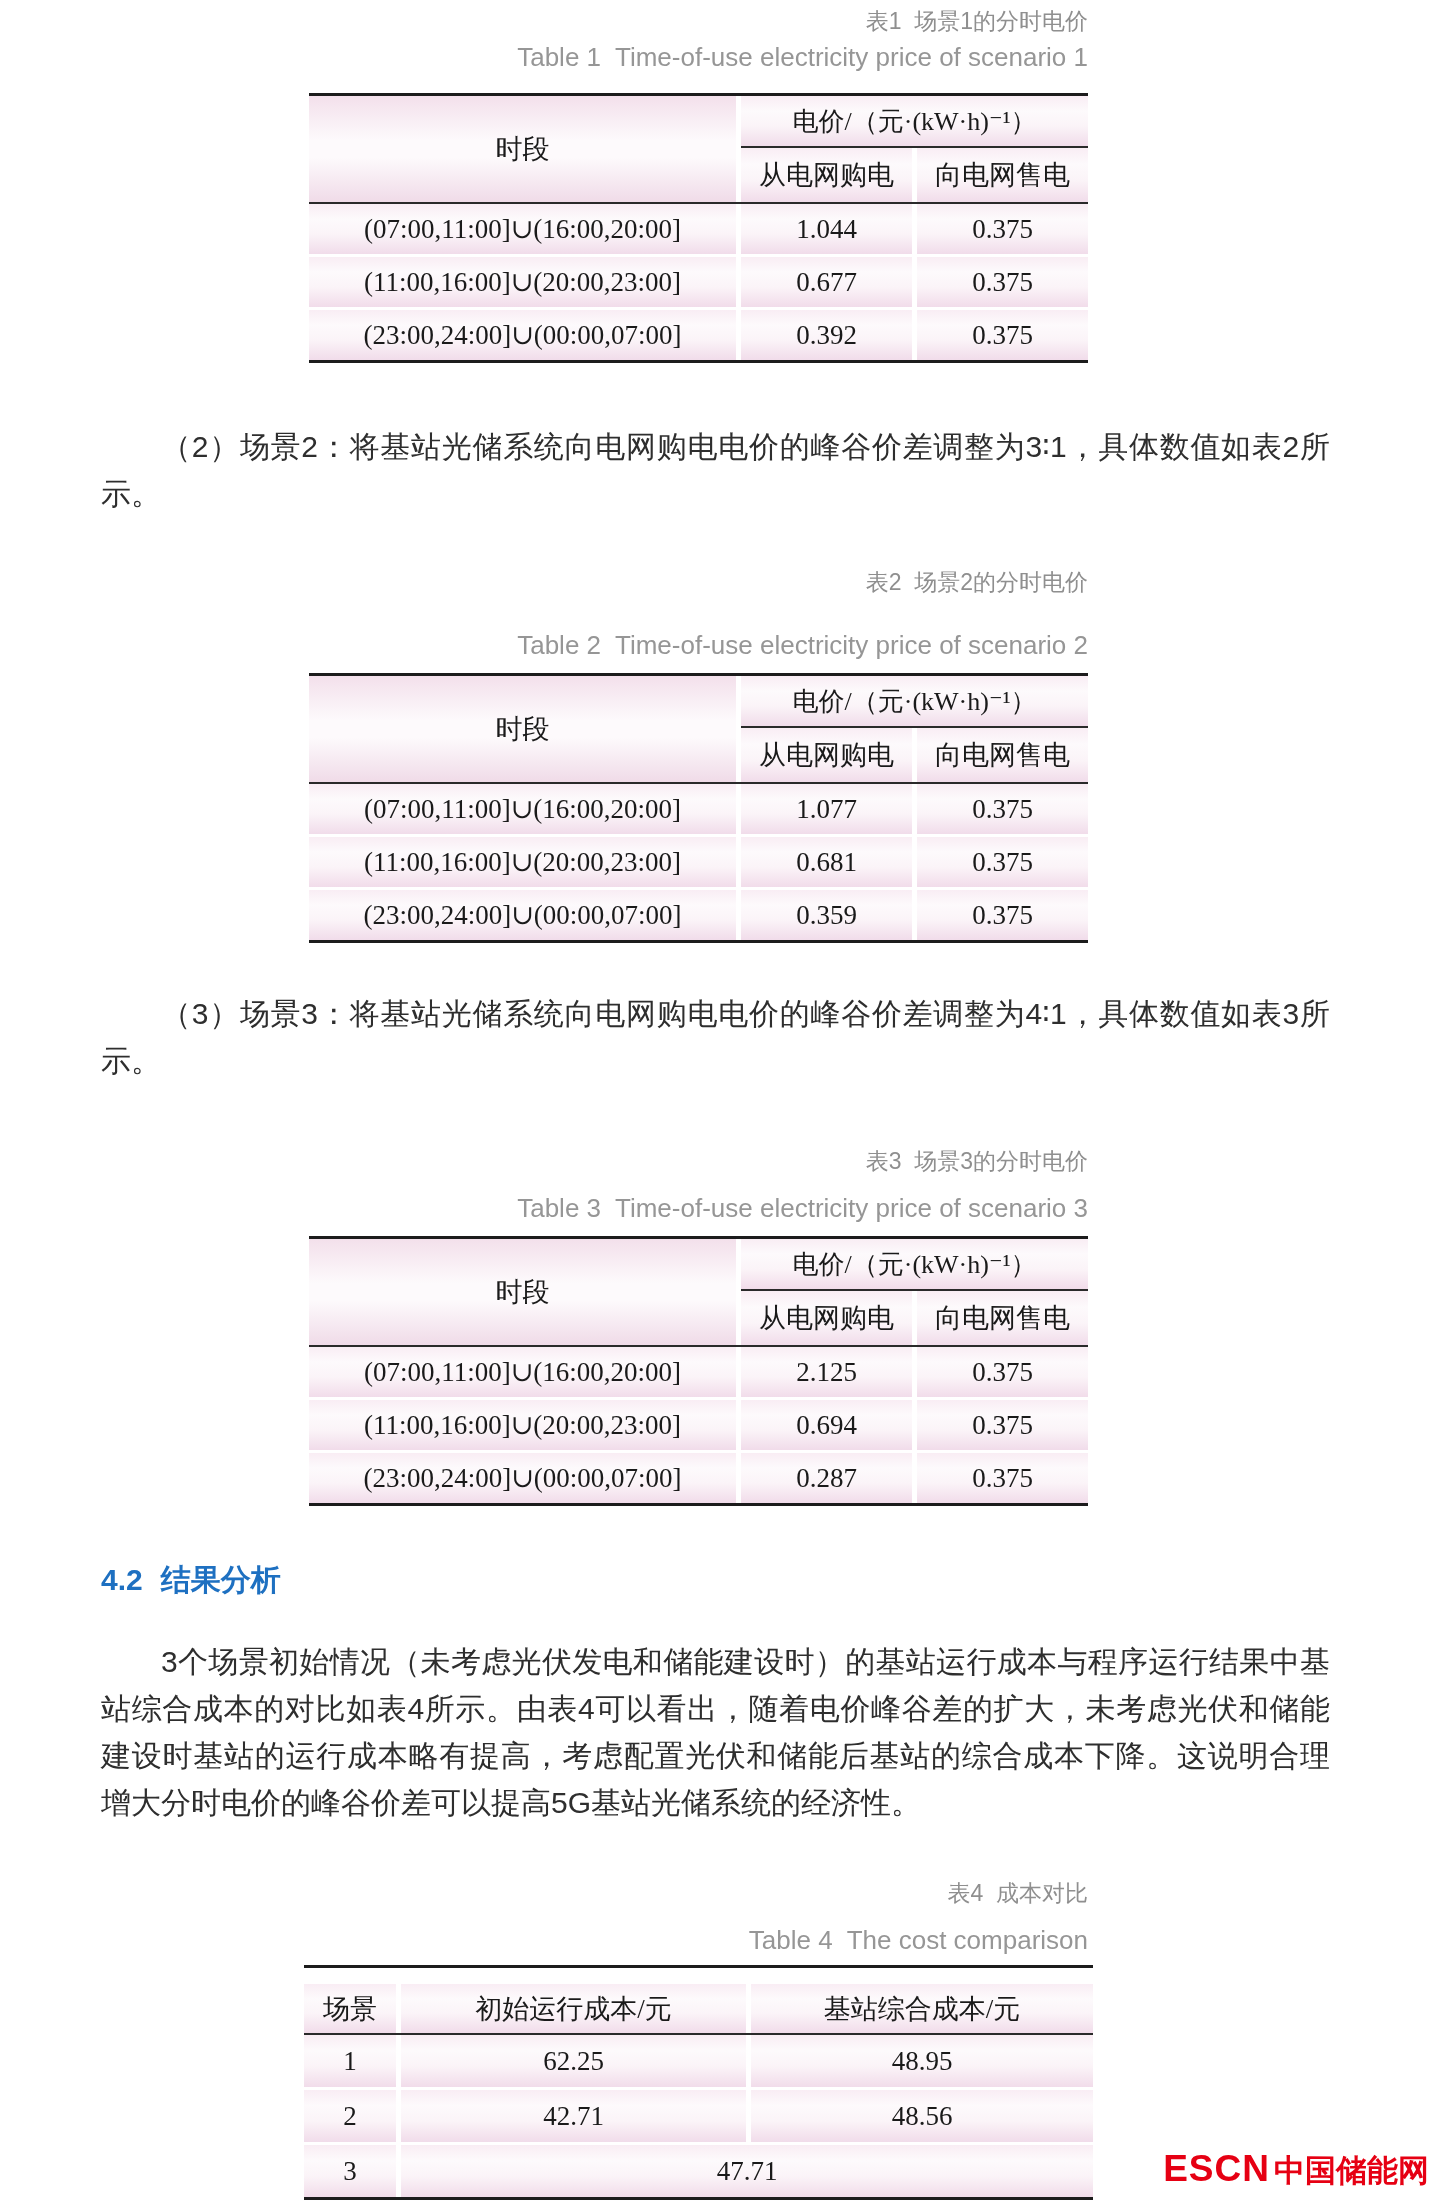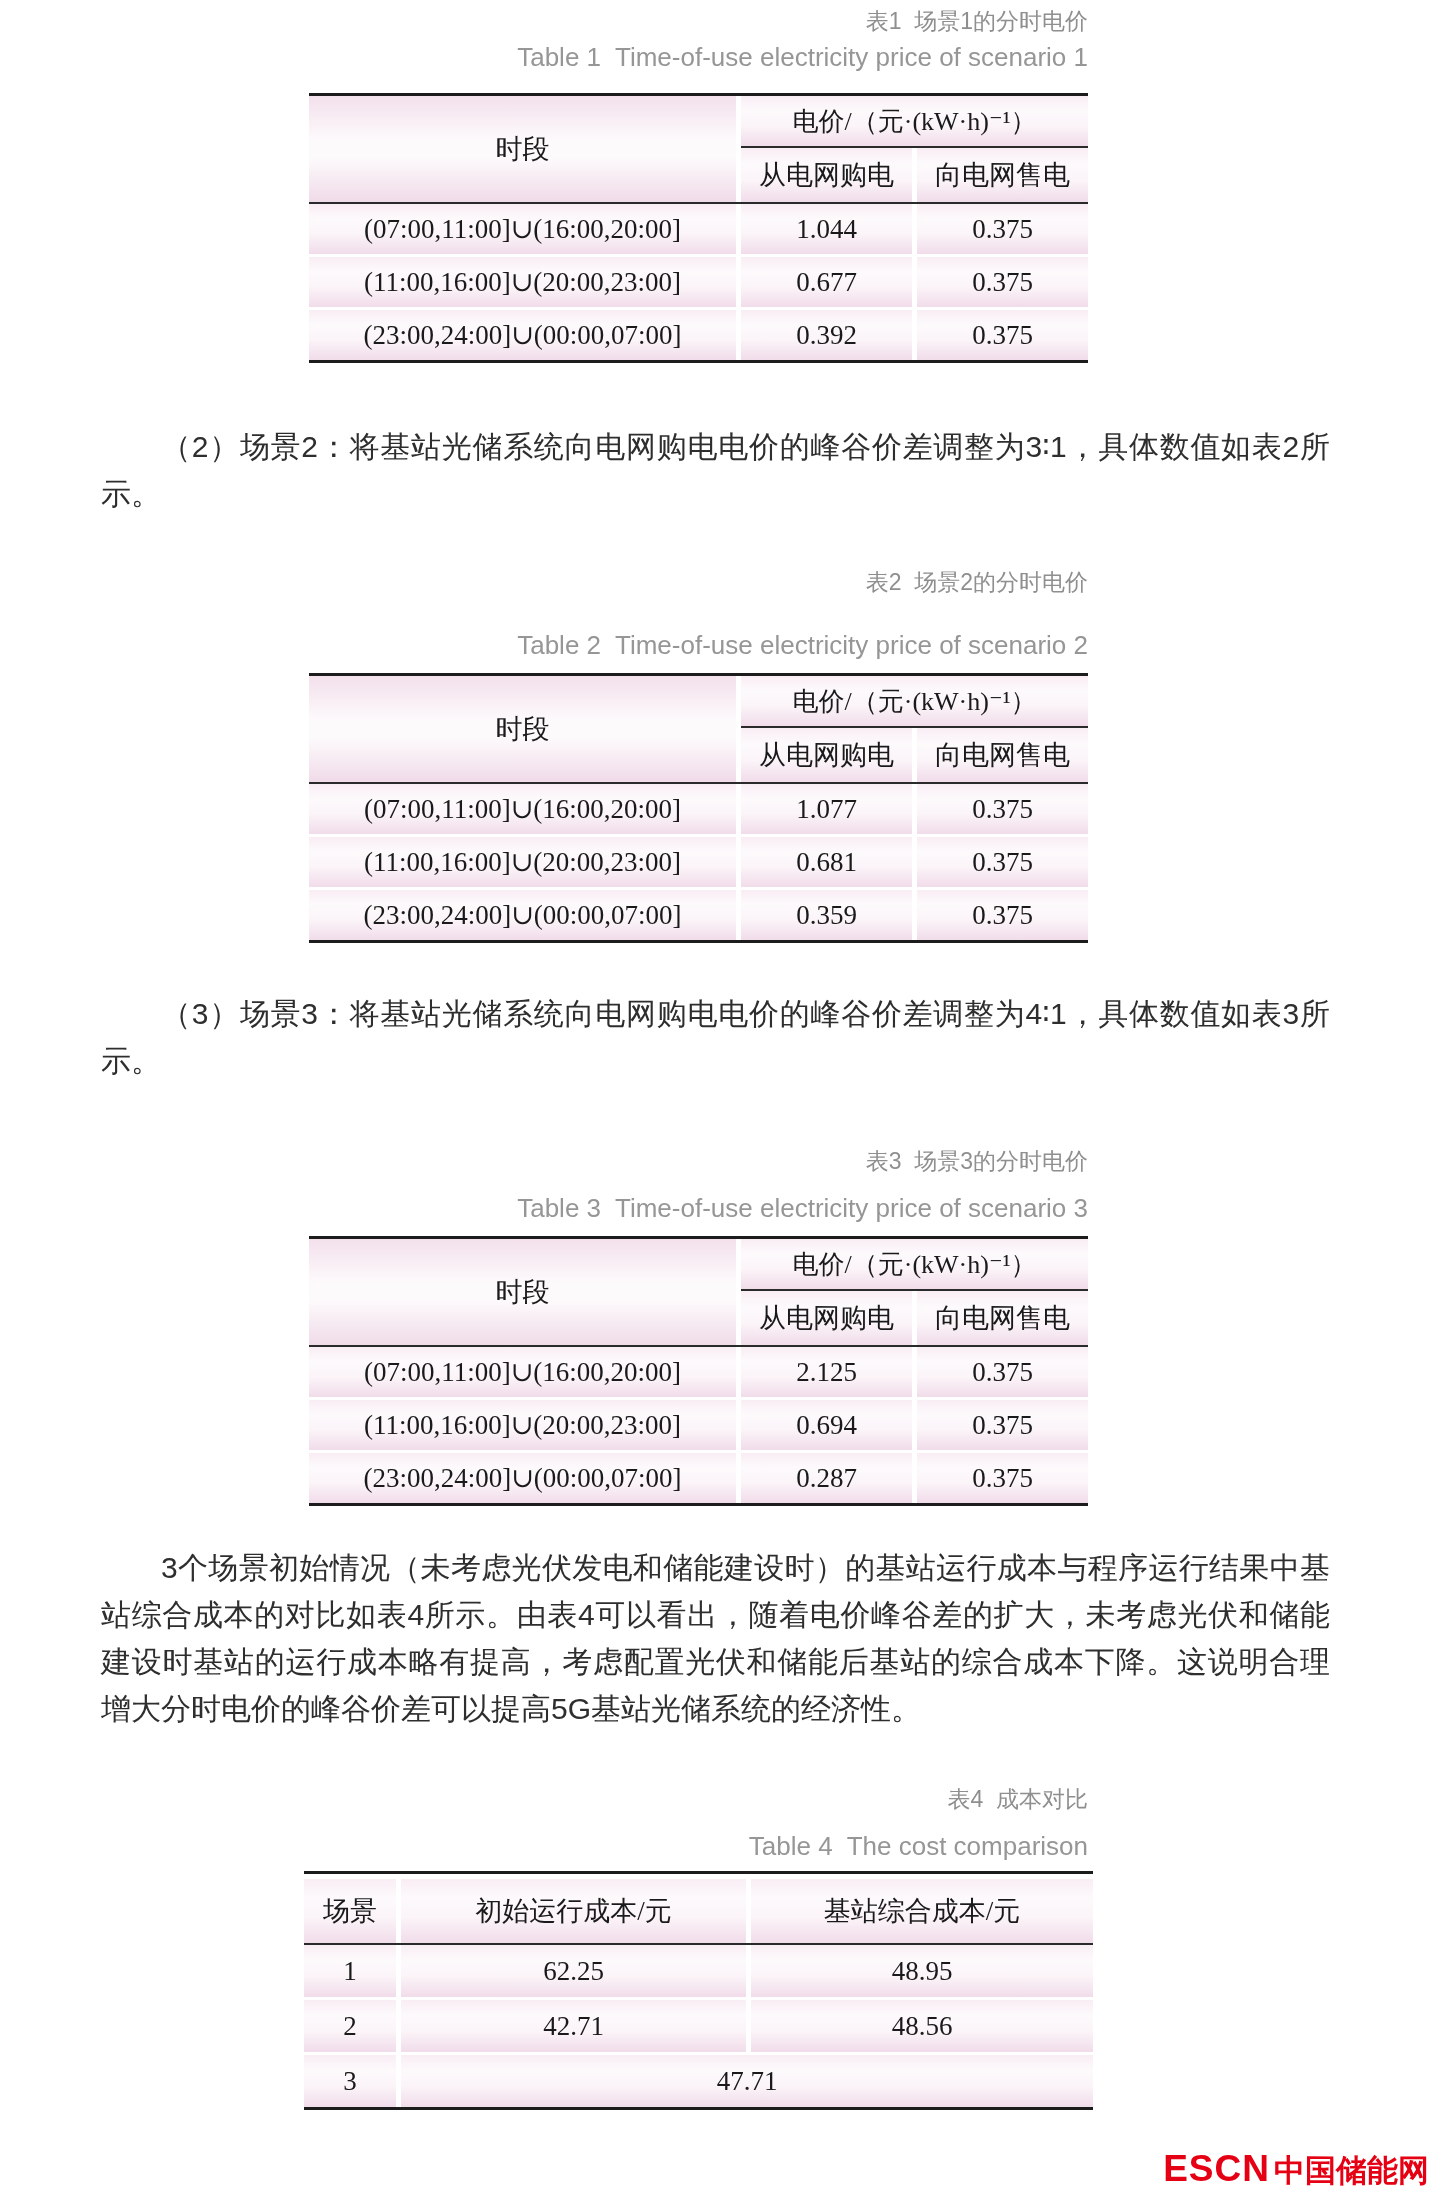--- a/index.html
+++ b/index.html
@@ -72,21 +72,21 @@
   .t4{
     width:789px;
     margin-left:304px;
     border-top:3px solid #1c1c1c;
     border-bottom:3px solid #1c1c1c;
     background:#ffffff;
     font-family:"Liberation Serif","DejaVu Serif",serif;
     color:#1a1a1a;
   }
   .t4-row{display:flex;gap:5px;height:52px;margin-top:3px;}
-  .t4-row.head{height:64px;margin-top:5px;}
+  .t4-row.head{height:49px;margin-top:16px;}
   .t4-row.r1{margin-top:0;}
   .t4 .c1{width:92px;}
   .t4 .c2{width:345px;}
   .t4 .c3{flex:1;}
   
   .logo{
     position:absolute;
     top:2148px;
     right:10px;
     display:flex;
@@ -197,20 +197,23 @@
       <div class="cell c-val">0.694</div>
       <div class="cell c-val">0.375</div>
     </div>
     <div class="tou-row">
       <div class="cell c-period">(23:00,24:00]∪(00:00,07:00]</div>
       <div class="cell c-val">0.287</div>
       <div class="cell c-val">0.375</div>
     </div>
   </div>
 
+  <div class="section-head" style="margin-top:54px;">
+    <span class="num">4.2</span><span>结果分析</span>
+  </div>
 
   <p class="para" style="margin:38px 8px 0 101px;">3个场景初始情况（未考虑光伏发电和储能建设时）的基站运行成本与程序运行结果中基站综合成本的对比如表4所示。由表4可以看出，随着电价峰谷差的扩大，未考虑光伏和储能建设时基站的运行成本略有提高，考虑配置光伏和储能后基站的综合成本下降。这说明合理增大分时电价的峰谷价差可以提高5G基站光储系统的经济性。</p>
 
   <div class="cap cap-zh" style="margin-top:52px;">表4  成本对比</div>
   <div class="cap cap-en" style="margin-top:15px;">Table 4  The cost comparison</div>
 
   <div class="t4" style="margin-top:8px;">
     <div class="t4-row head">
       <div class="cell c1">场景</div>
       <div class="cell c2">初始运行成本/元</div>

